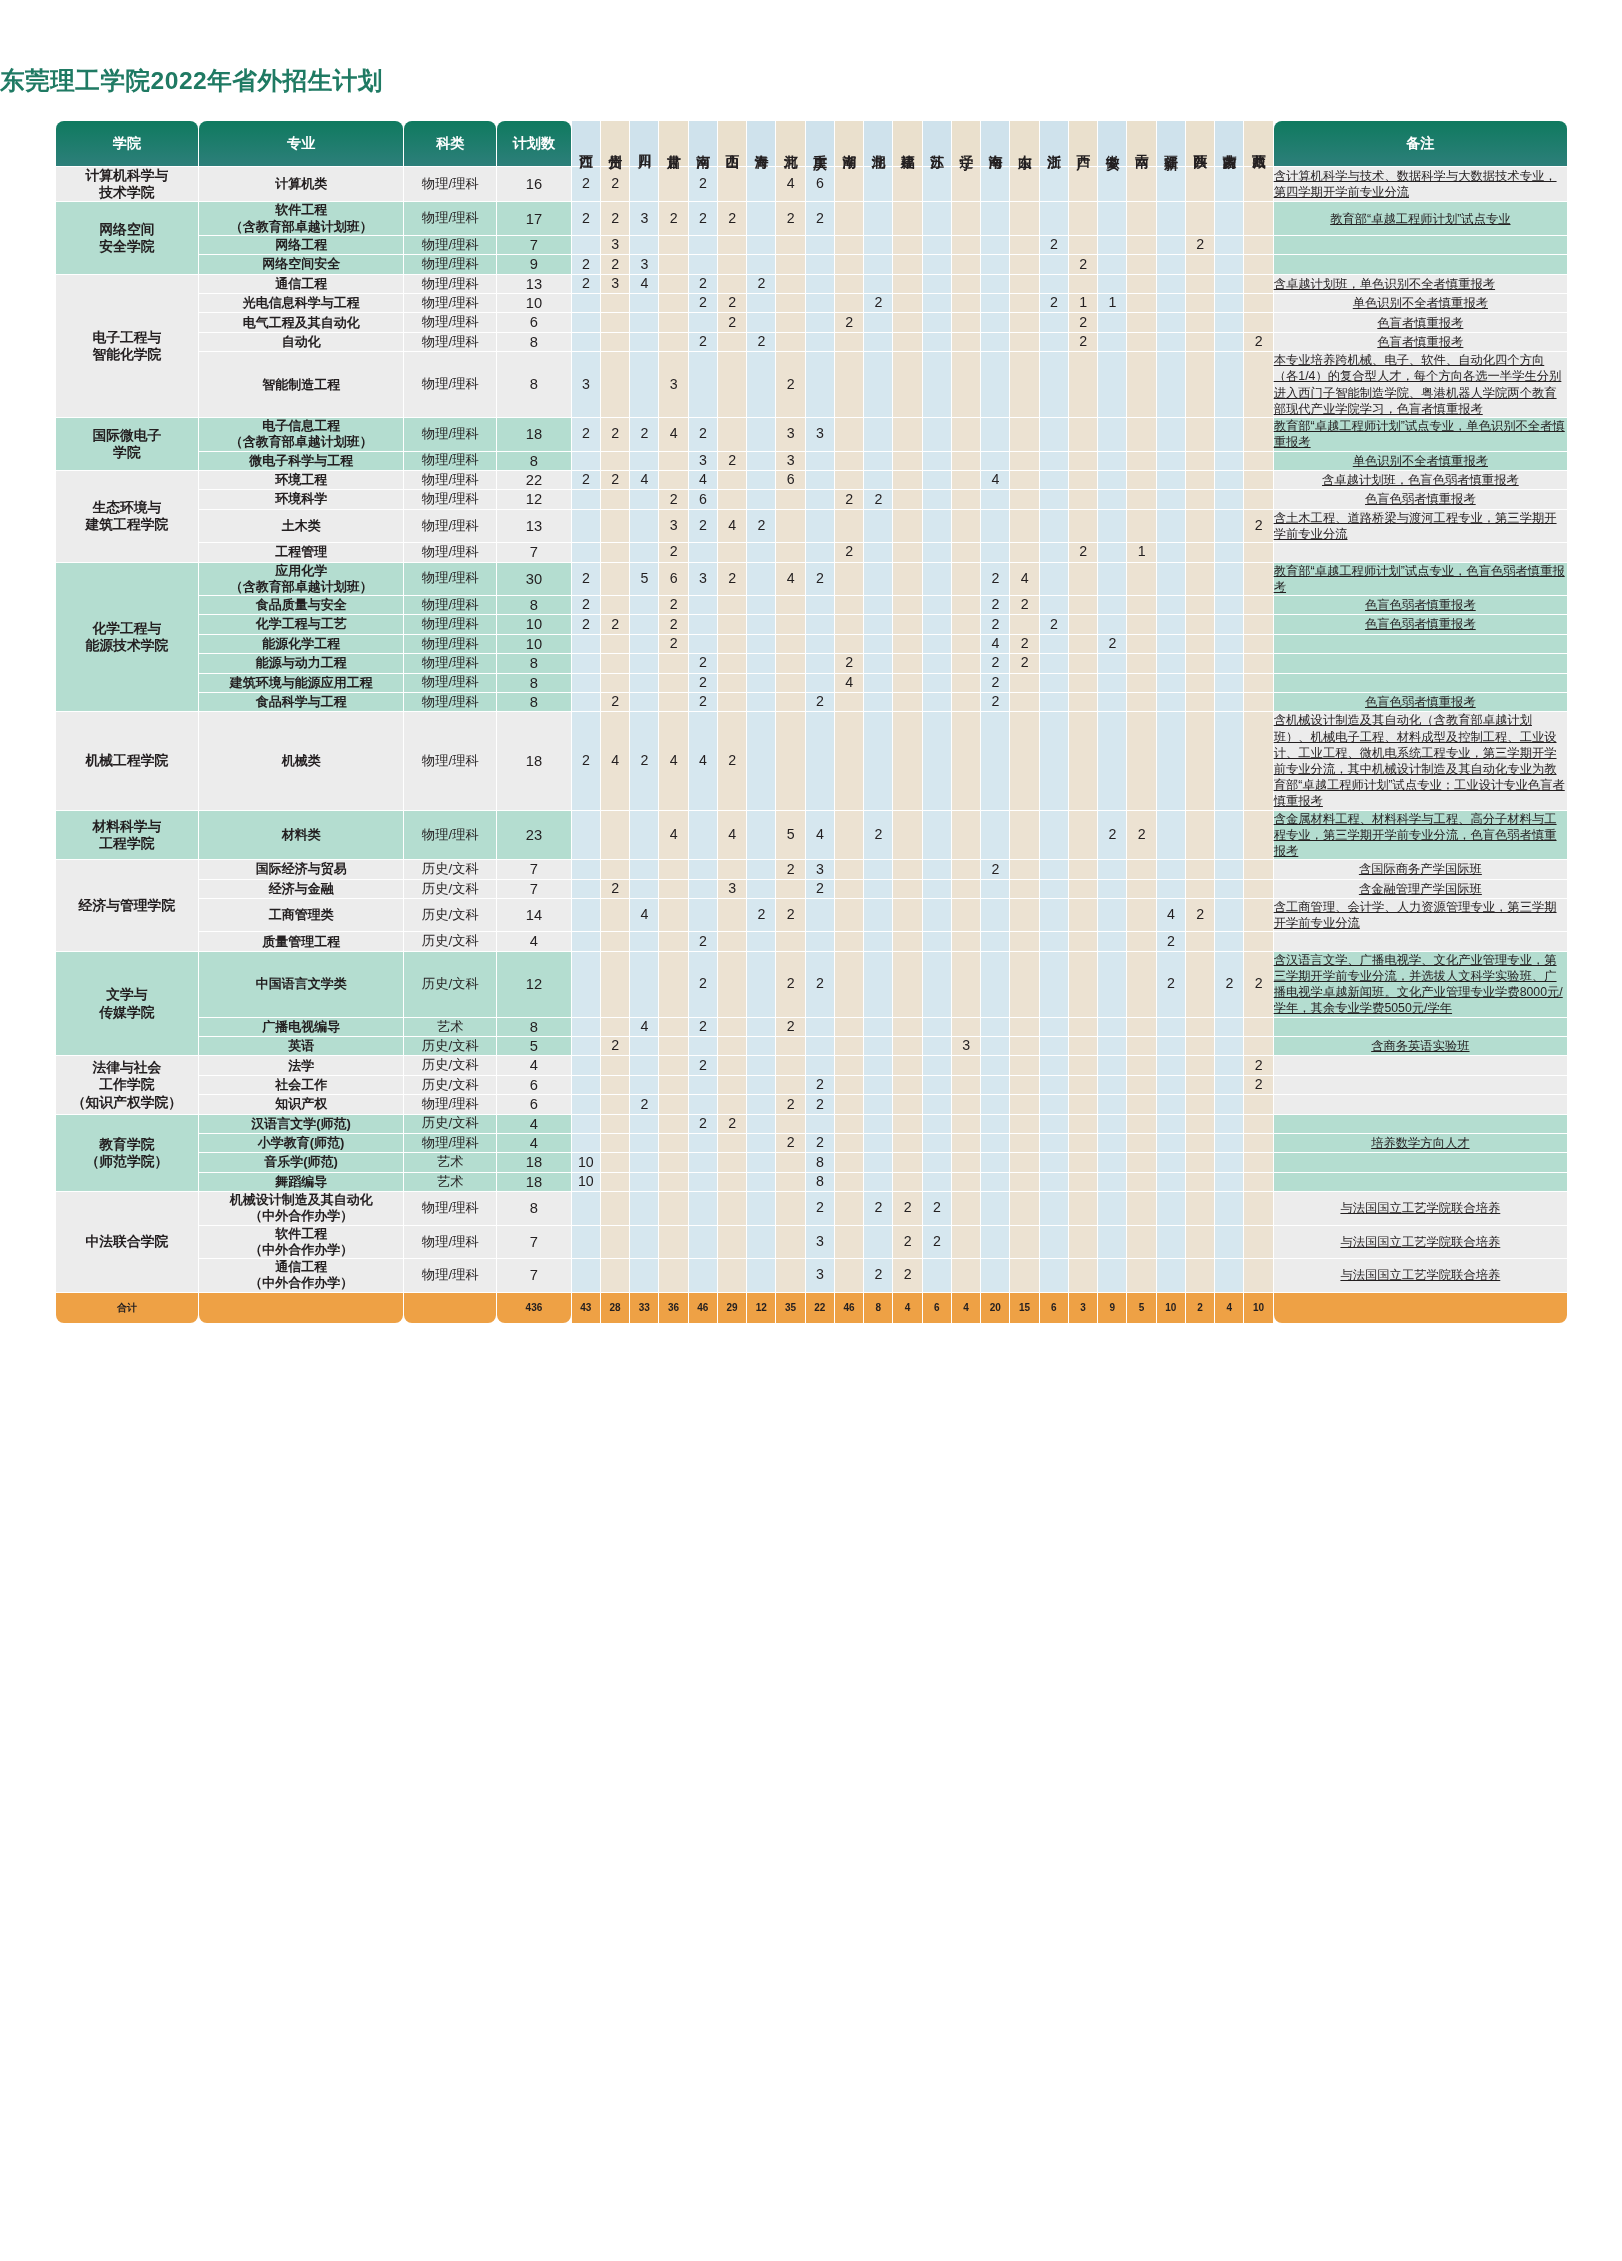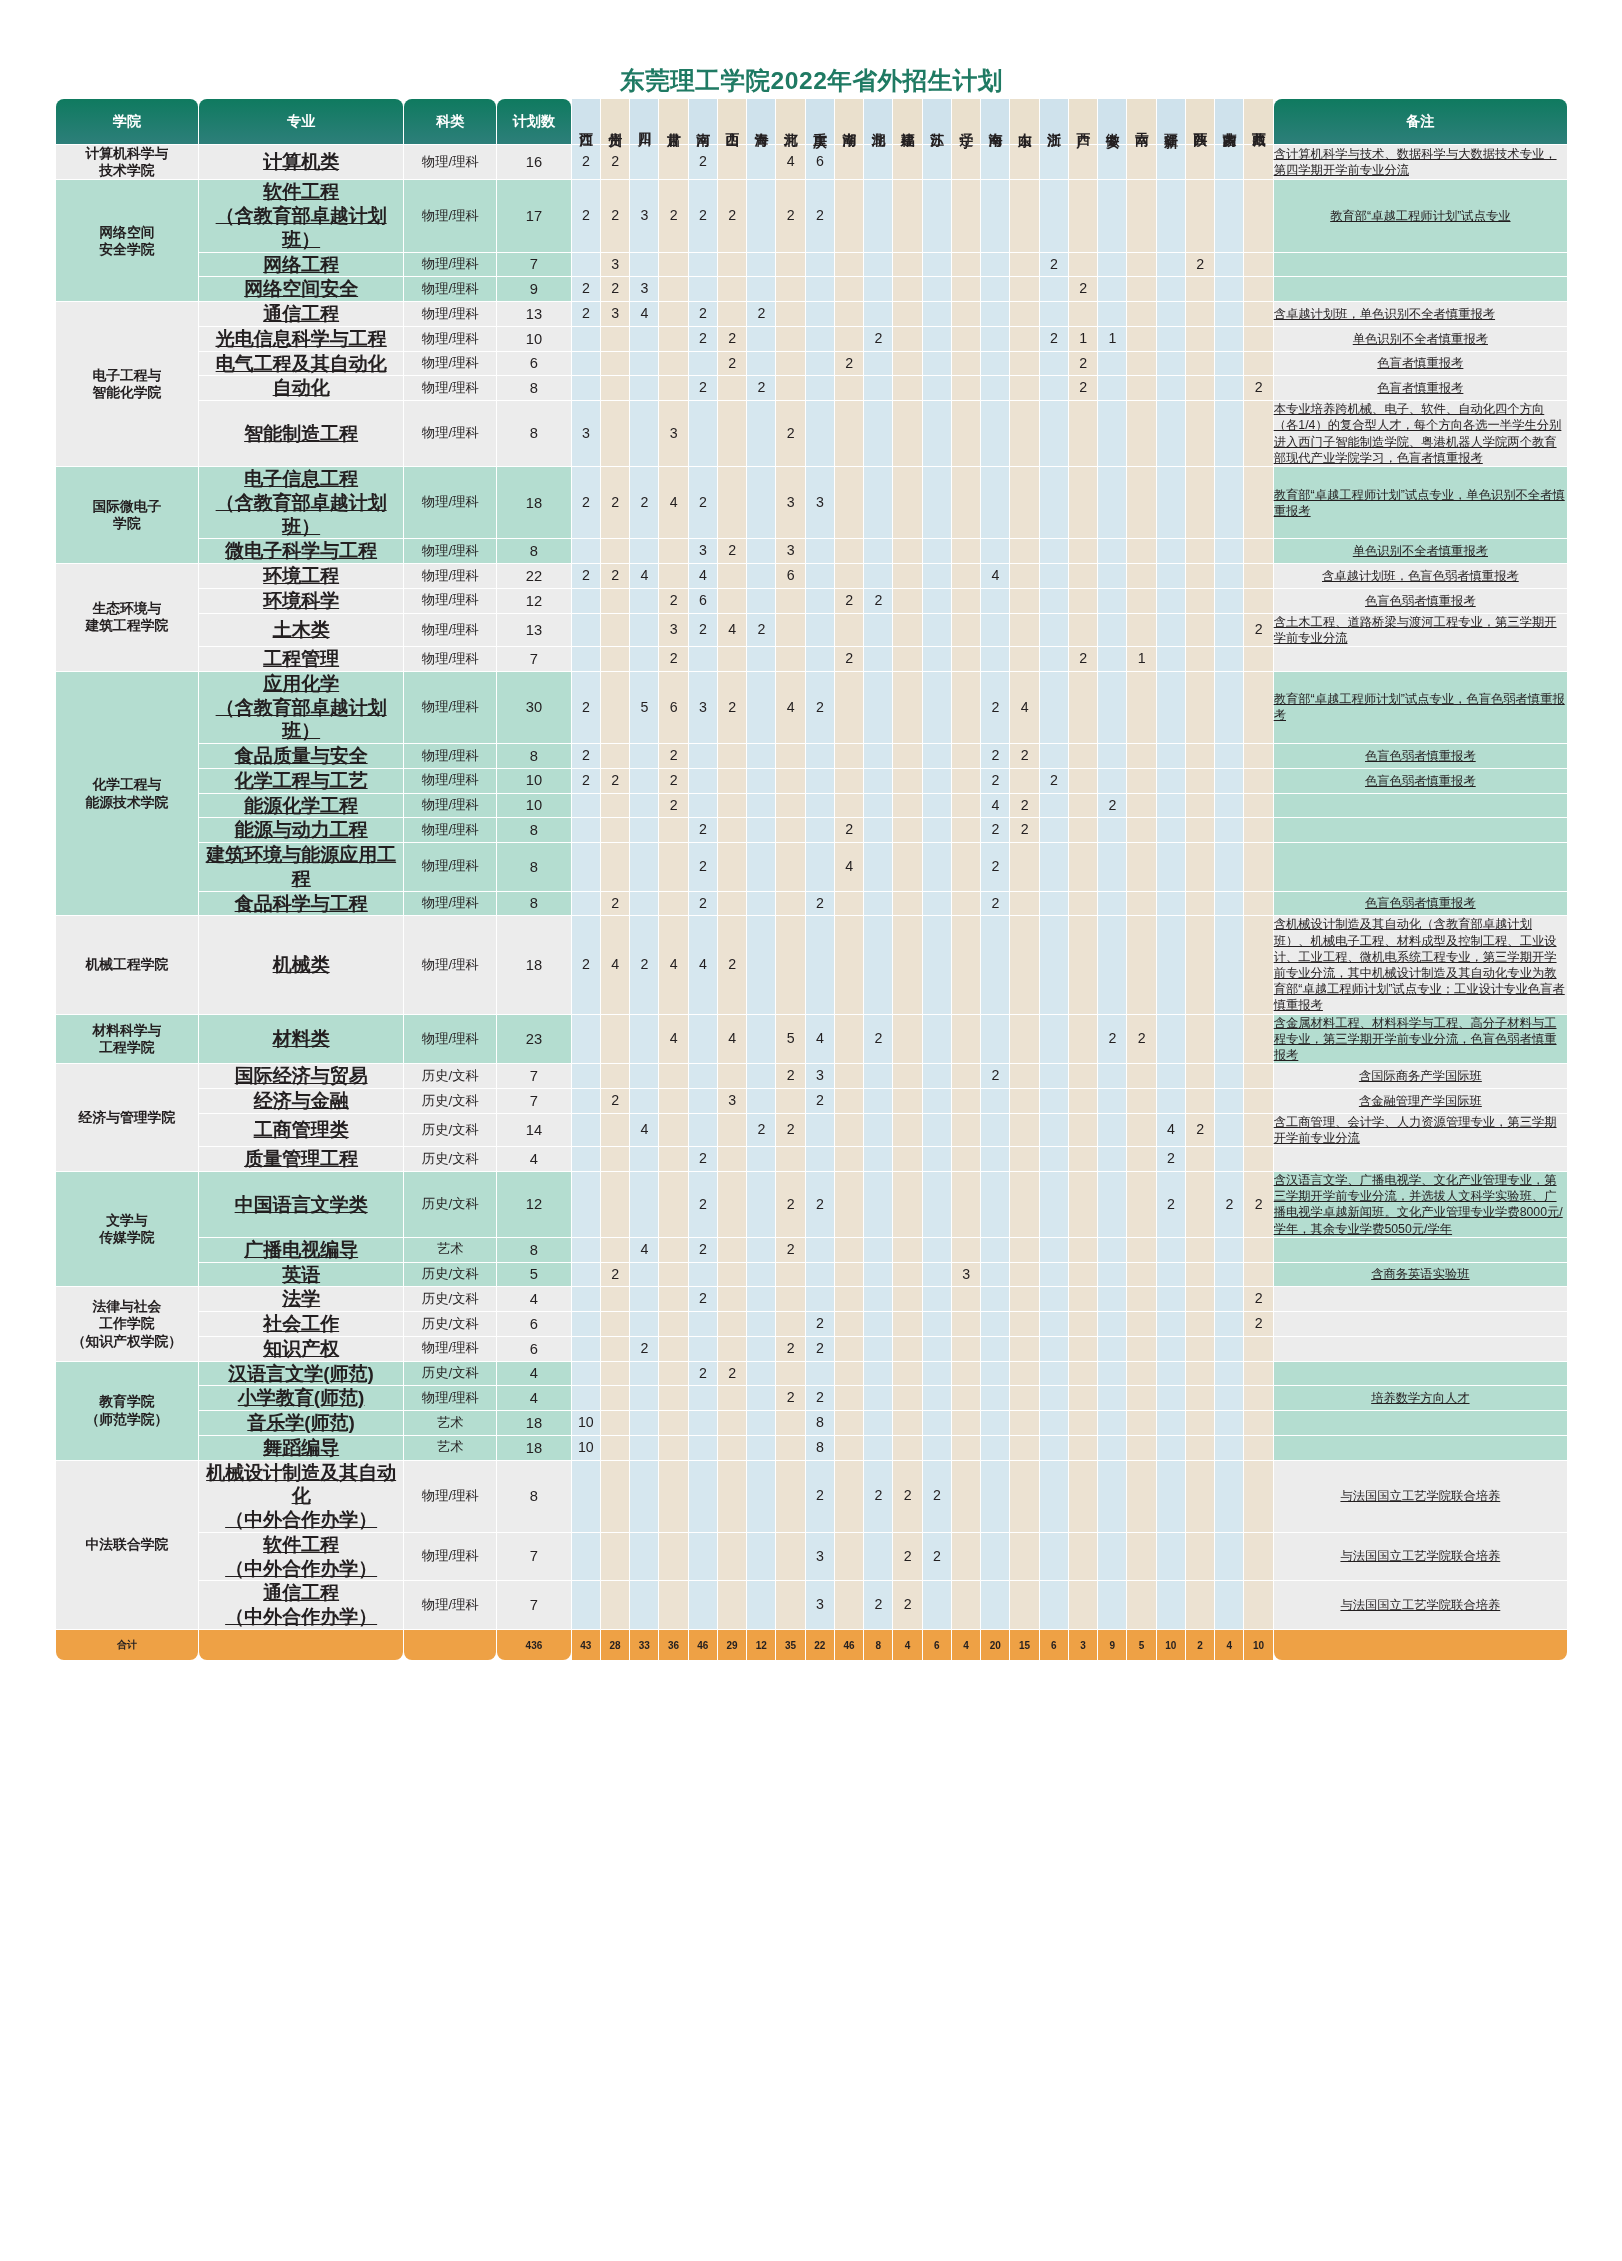--- a/index.html
+++ b/index.html
@@ -7,26 +7,26 @@
   body {
     width: 1623px;
     background: #ffffff;
     font-family: "Liberation Sans", "DejaVu Sans", sans-serif;
     color: #231f20;
     -webkit-font-smoothing: antialiased;
   }
   .page { width:1623px; min-height:2261px; position:relative; padding-top:64px; }
 
   .title {
-    text-align:center;
+    text-align:left;
     font-size:24.6px;
     font-weight:bold;
     color:#1f7a63;
     letter-spacing:0.5px;
-    margin-bottom:1px;
+    margin-bottom:23px;
   }
 
   .table-wrap { margin:0 auto; width:1513px; }
 
   table.plan { border-collapse:separate; border-spacing:1.5px 1.5px; width:100%; table-layout:fixed; }
   table.plan th, table.plan td { padding:0; }
 
   
   thead th {
     background: linear-gradient(180deg,#0f7a5f 0%, #2d7f7a 100%);
@@ -41,21 +41,21 @@
     writing-mode:vertical-rl; text-orientation:upright;
     letter-spacing:0px; line-height:1.0;
   }
   thead th.prov-blue { background:#cfe2ec; }
   thead th.prov-beige { background:#eae0cd; }
   thead th.remark { border-radius:7.9px 7.9px 0 0; }
 
   
   td.c { text-align:center; vertical-align:middle; font-size:13.3px; line-height:1.25; }
   td.college { font-weight:bold; font-size:13.8px;margin-top:20px; }
-  td.major { font-weight:bold; font-size:19px; padding:2.5px 3.9px;text-decoration:underline; }
+  td.major { font-weight:bold; font-size:13px; padding:2.5px 3.9px; }
   td.kelei { font-size:13.3px; }
   td.plan { font-size:14.7px; }
   td.num { font-size:14.2px; }
   td.remarkcell { font-size:12.3px; line-height:1.32; padding:3.9px 5.9px; text-align:left;text-decoration:underline; }
   td.remarkcell.ctr { text-align:center; }
 
   
   .gray   { background:#ececec; }
   .green  { background:#b4ddd0; }
   .blue   { background:#d6e7ef; }

